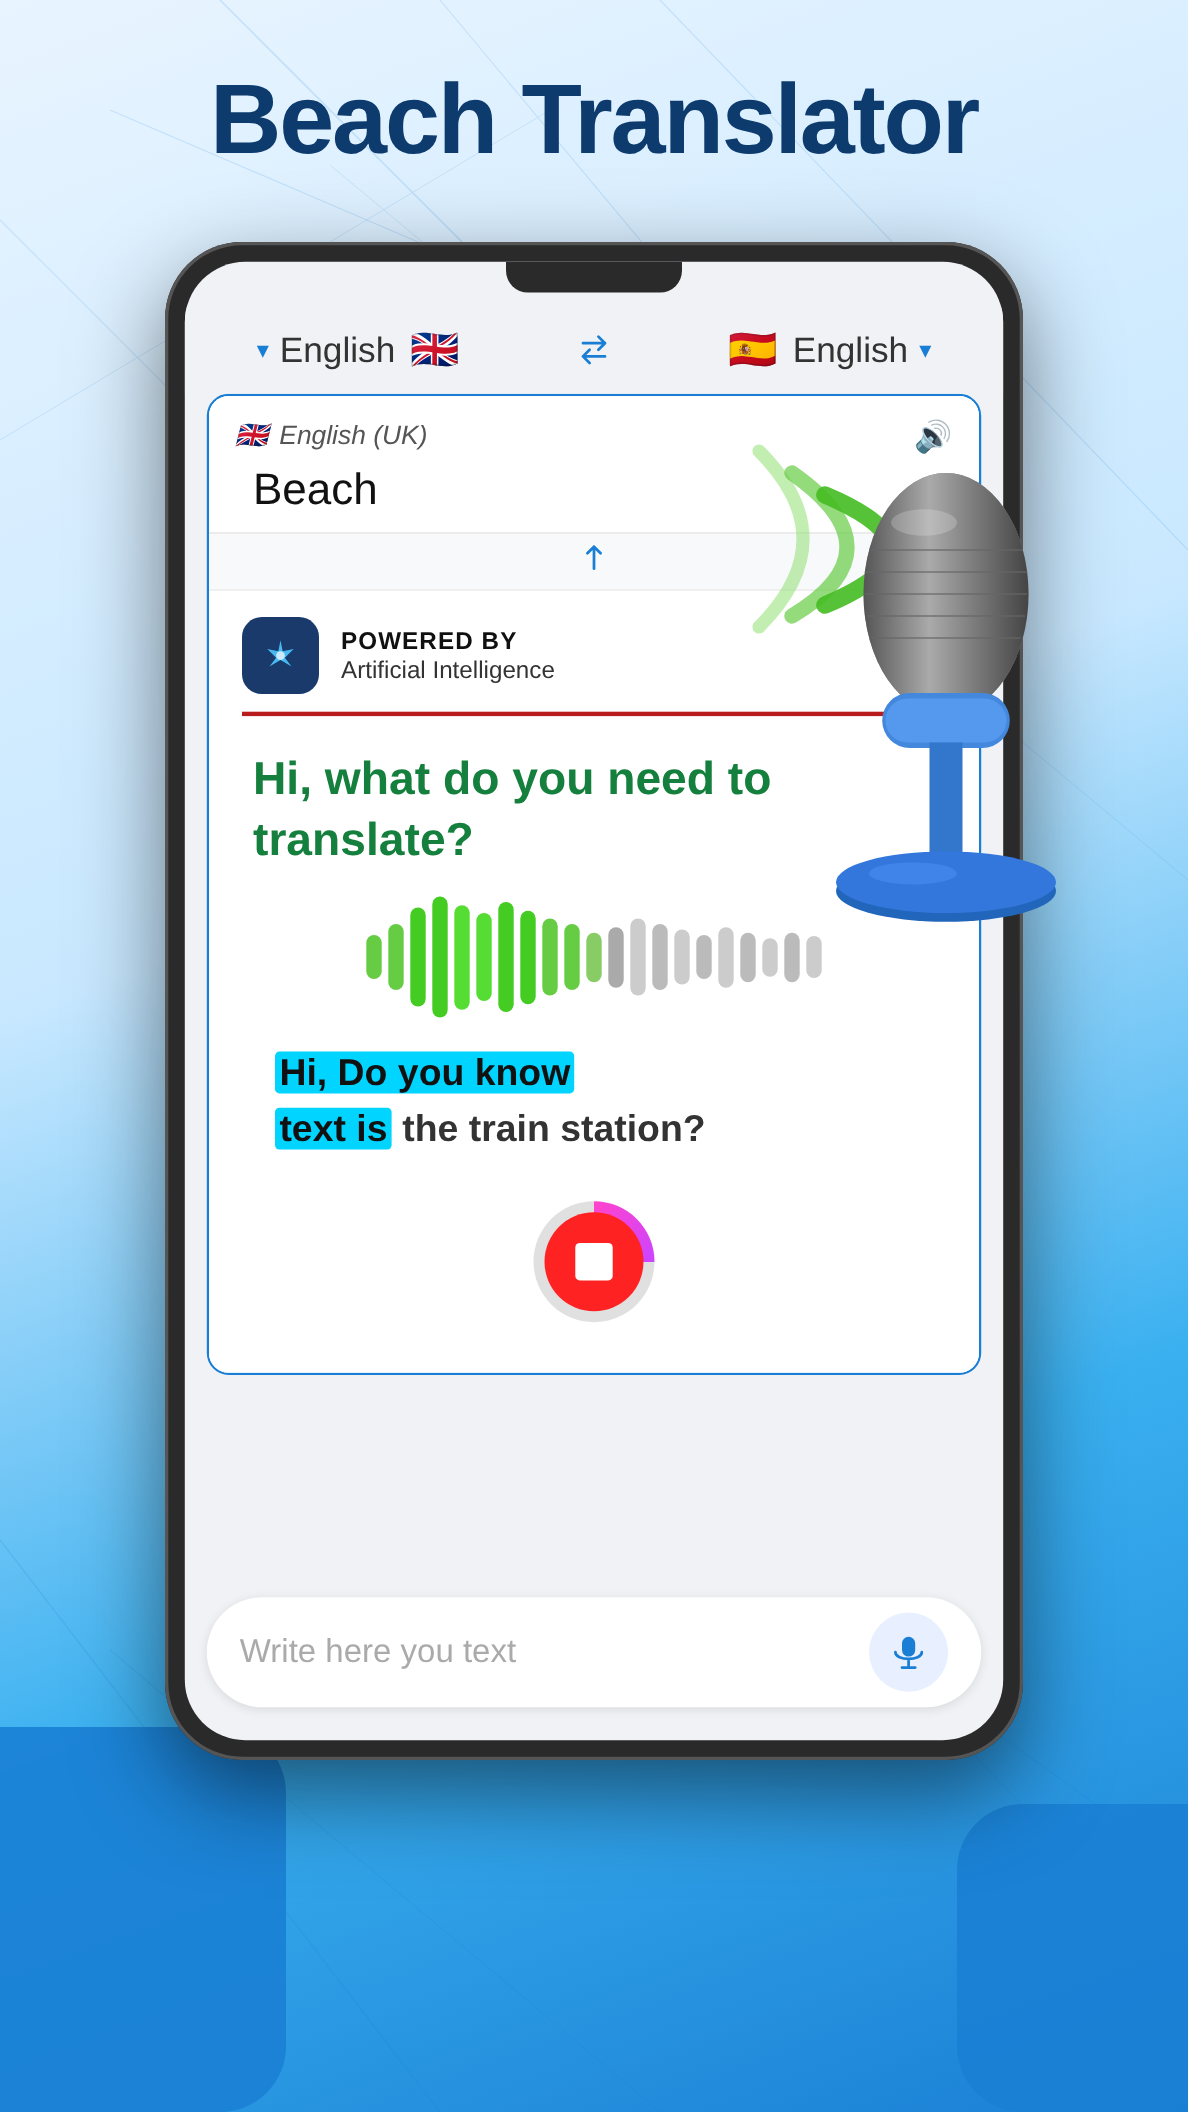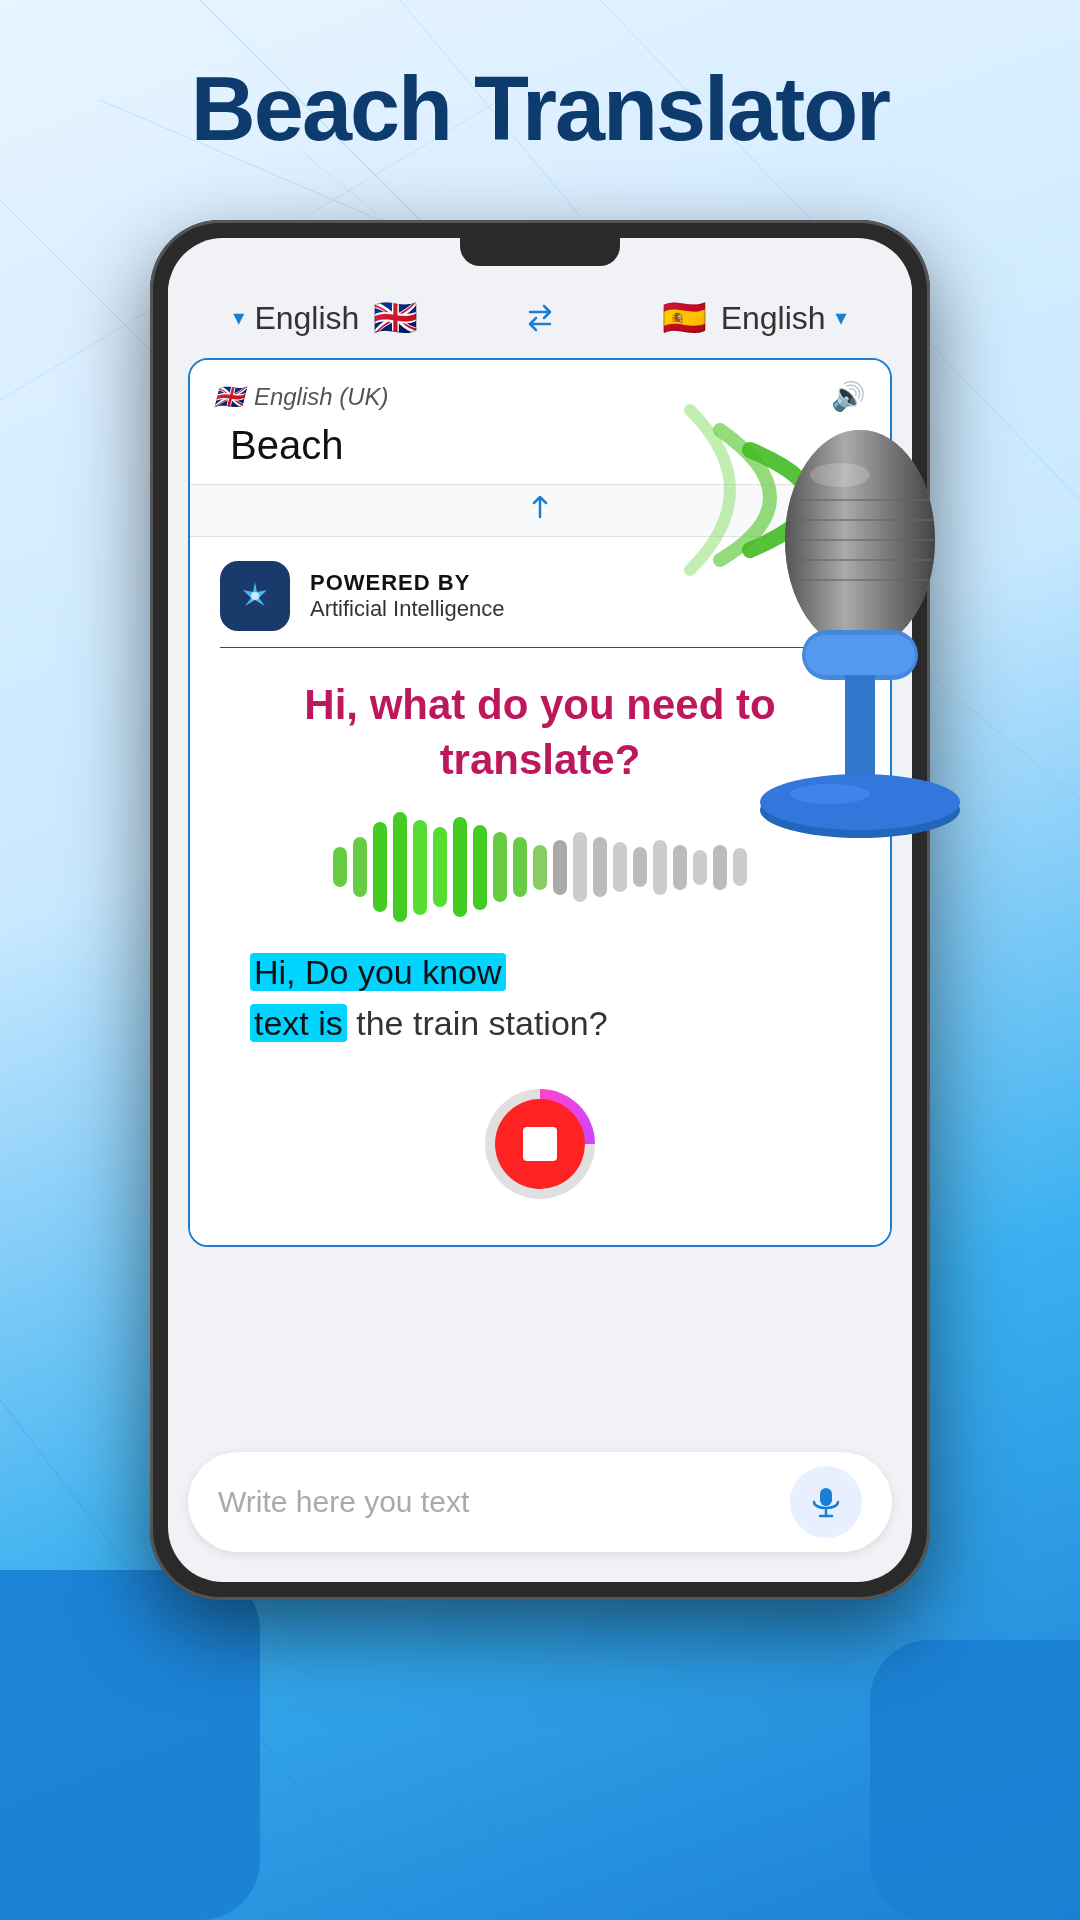--- a/index.html
+++ b/index.html
@@ -196,21 +196,21 @@
       background: white;
       margin: 0;
       padding: 24px 30px 16px;
     }
 
     .ai-card-header {
       display: flex;
       align-items: center;
       gap: 20px;
       padding-bottom: 16px;
-      border-bottom: 1px solid #b91c1c;
+      border-bottom: 4px solid #b91c1c;
       margin-bottom: 10px;
     }
 
     .ai-icon {
       width: 70px;
       height: 70px;
       background: #1a3a6b;
       border-radius: 18px;
       display: flex;
       align-items: center;
@@ -225,24 +225,23 @@
       color: #111;
       letter-spacing: 1px;
     }
 
     .ai-text-block .ai-subtitle {
       font-size: 22px;
       color: #333;
     }
 
     .main-question {
-      text-align: center;
       font-size: 42px;
       font-weight: 800;
-      color: #be185d;
+      color: #15803d;
       line-height: 1.3;
       padding: 20px 10px;
     }
 
     
     .waveform {
       display: flex;
       align-items: center;
       justify-content: center;
       gap: 6px;
@@ -255,20 +254,21 @@
       width: 14px;
       border-radius: 7px;
     }
 
     
     .transcript {
       padding: 10px 30px 20px;
       font-size: 34px;
       color: #333;
       line-height: 1.5;
+      font-weight: bold;
     }
 
     .highlight-cyan {
       background: #00d4ff;
       color: #111;
       border-radius: 4px;
       padding: 0 4px;
     }
 
     

